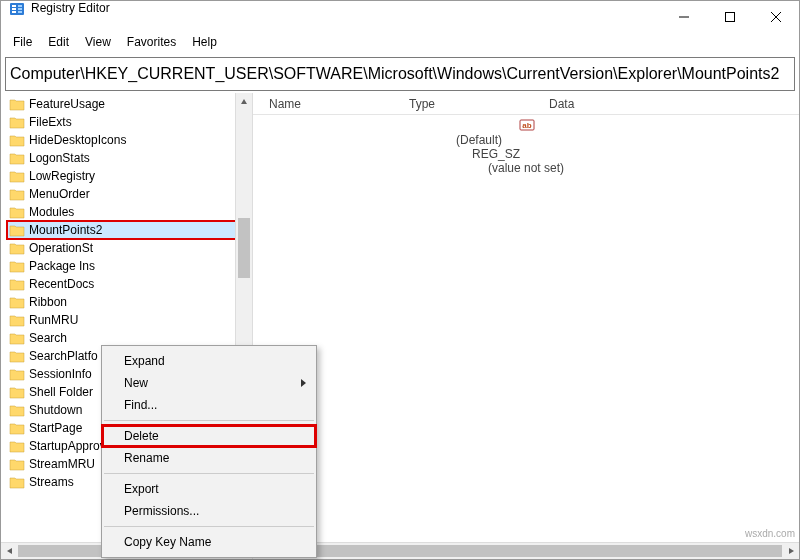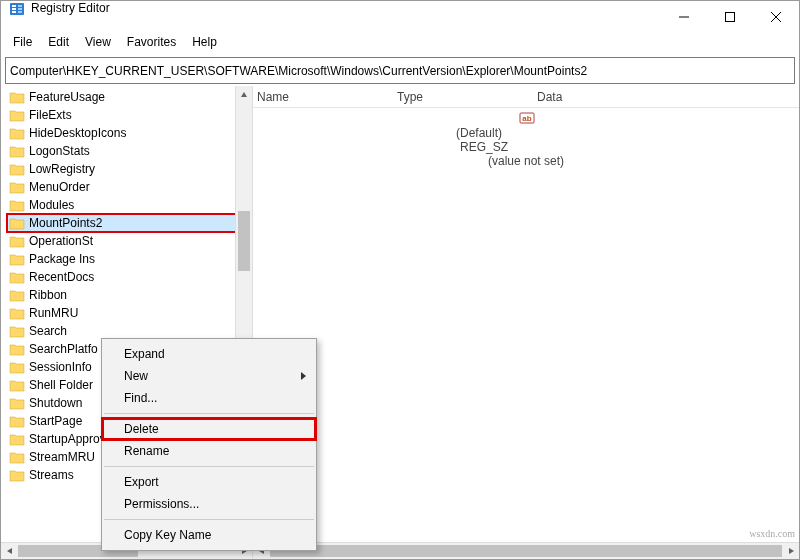--- a/index.html
+++ b/index.html
@@ -6,52 +6,52 @@
   html, body { margin:0; padding:0; font-family: "Segoe UI", Tahoma, sans-serif; font-size:12px; color:#000; background:#fff; }
   .window { width:800px; height:560px; border:1px solid #999; display:flex; flex-direction:column; position:relative; background:#fff; }
   .titlebar { height:32px; display:flex; align-items:flex-start; padding:0 0 0 8px; background:#fff; }
   .titlebar .app-icon { width:16px; height:16px; margin-right:6px; }
   .titlebar .title { font-size:12px; }
   .win-controls { margin-left:auto; display:flex; height:100%; }
   .win-btn { width:46px; height:100%; display:flex; align-items:center; justify-content:center; }
   .win-btn svg { pointer-events:none; }
   .menubar { height:22px; display:flex; align-items:flex-start; padding:0 4px; background:#fff; }
   .menuitem { padding:2px 8px; font-size:12px; }
-  .addressbar { height:27px; border:1px solid #7a7a7a; margin:2px 4px; display:flex; align-items:center; padding:0 4px; font-size:12px; background:#fff; }
+  .addressbar { height:34px; border:1px solid #7a7a7a; margin:2px 4px; display:flex; align-items:center; padding:0 4px; font-size:16px; background:#fff; }
   .body { flex:1; display:flex; min-height:0; position:relative; }
   .tree-pane { width:252px; display:flex; flex-direction:column; border-right:1px solid #ddd; position:relative; }
   .tree-scroll { flex:1; overflow:hidden; position:relative; }
   .tree { padding:2px 0 0 6px; }
   .tree-item { display:flex; align-items:center; height:18px; padding-left:2px;text-align:center; }
   .tree-item .folder-icon { width:16px; height:14px; margin-right:4px; }
   .tree-item .lbl { font-size:12px; white-space:nowrap; }
   .tree-item.selected { outline:2px solid #d00; outline-offset:-1px; background:#cce8ff; }
   .vscrollbar { position:absolute; right:0; top:0; bottom:0; width:17px; background:#f0f0f0; border-left:1px solid #ddd; display:flex; flex-direction:column; }
   .sb-btn { height:17px; display:flex; align-items:center; justify-content:center; background:#f0f0f0; }
   .sb-track { flex:1; position:relative; }
   .sb-thumb { position:absolute; left:2px; right:2px; background:#c2c2c2; }
   .hscrollbar { height:17px; background:#f0f0f0; border-top:1px solid #ddd; display:flex; }
   .sb-btn-h { width:17px; display:flex; align-items:center; justify-content:center; }
   .sb-track-h { flex:1; position:relative; }
   .sb-thumb-h { position:absolute; top:2px; bottom:2px; background:#c2c2c2; }
   .list-pane { flex:1; display:flex; flex-direction:column; }
   .col-headers { height:22px; display:flex; align-items:center; border-bottom:1px solid #e5e5e5; }
-  .col { padding:0 4px; font-size:12px; color:#444; }
+  .col { padding:0 16px; font-size:12px; color:#444; }
   .col-name { width:140px; }
   .col-type { width:140px; }
   .col-data { flex:1; }
   .rows { flex:1; padding-top:2px; }
   .row { display:flex; align-items:center; height:18px;flex-direction:column; }
   .row .val-icon { width:16px; height:16px; margin-left:6px; margin-right:4px; }
   .contextmenu { position:absolute; left:100px; top:252px; width:216px; background:#f2f2f2; border:1px solid #a0a0a0; box-shadow:3px 3px 6px rgba(0,0,0,.25); padding:4px 0; z-index:50; }
   .cm-item { height:22px; display:flex; align-items:center; padding:0 26px 0 22px; font-size:12px; position:relative; }
   .cm-item.has-sub::after { content:""; position:absolute; right:10px; top:50%; transform:translateY(-50%); border-left:5px solid #333; border-top:4px solid transparent; border-bottom:4px solid transparent; }
   .cm-sep { height:1px; background:#ccc; margin:4px 2px; }
   .cm-highlight { outline:3px solid #d00; outline-offset:-2px; }
-  .watermark { position:absolute; right:4px; bottom:20px; font-size:10px; color:#aaa;font-family:Liberation Serif, serif; }
+  .watermark { position:absolute; right:4px; bottom:20px; font-size:10px; color:#aaa; }
 </style>
 </head>
 <body>
 
 <div class="window">
 
   <div class="titlebar">
     <span class="app-icon">
       <svg viewBox="0 0 16 16" width="16" height="16">
           <rect x="1" y="2" width="14" height="12" fill="#2e7cd6" rx="1"></rect>

